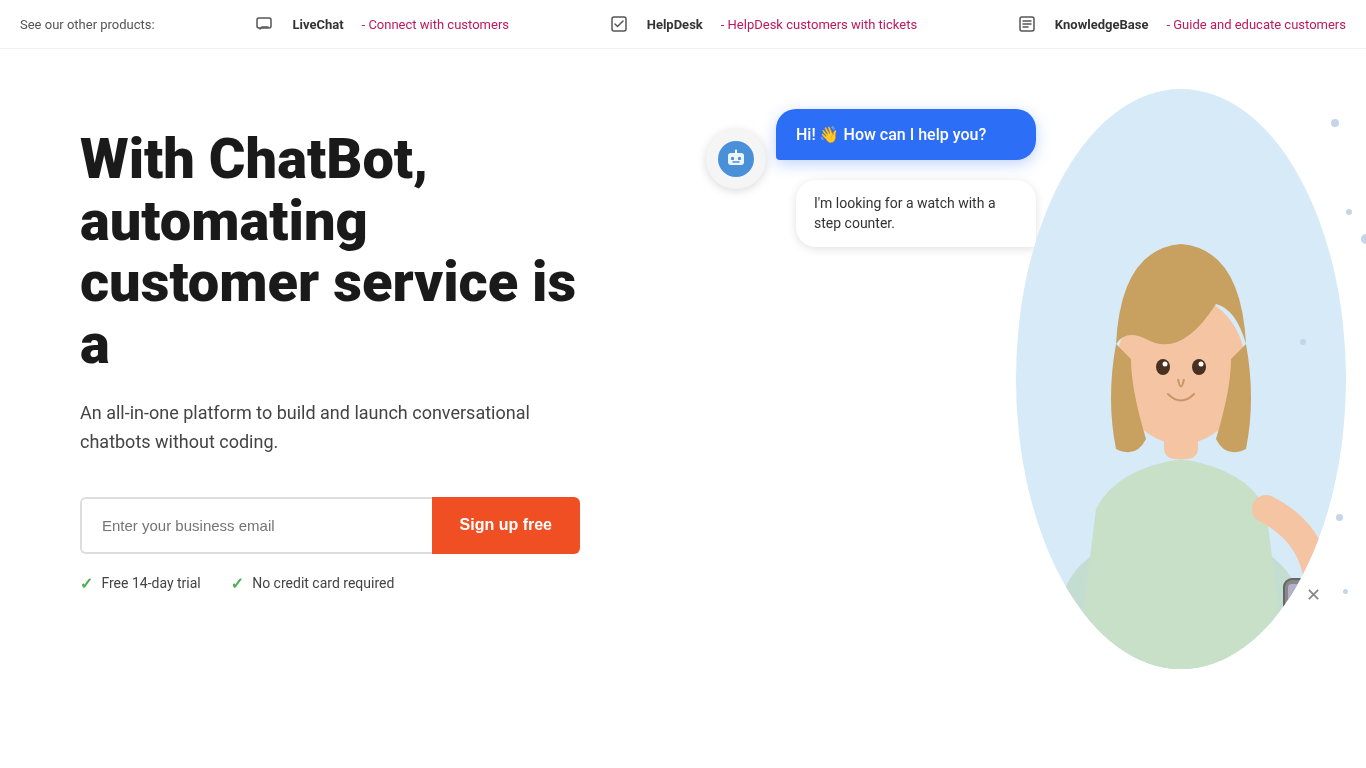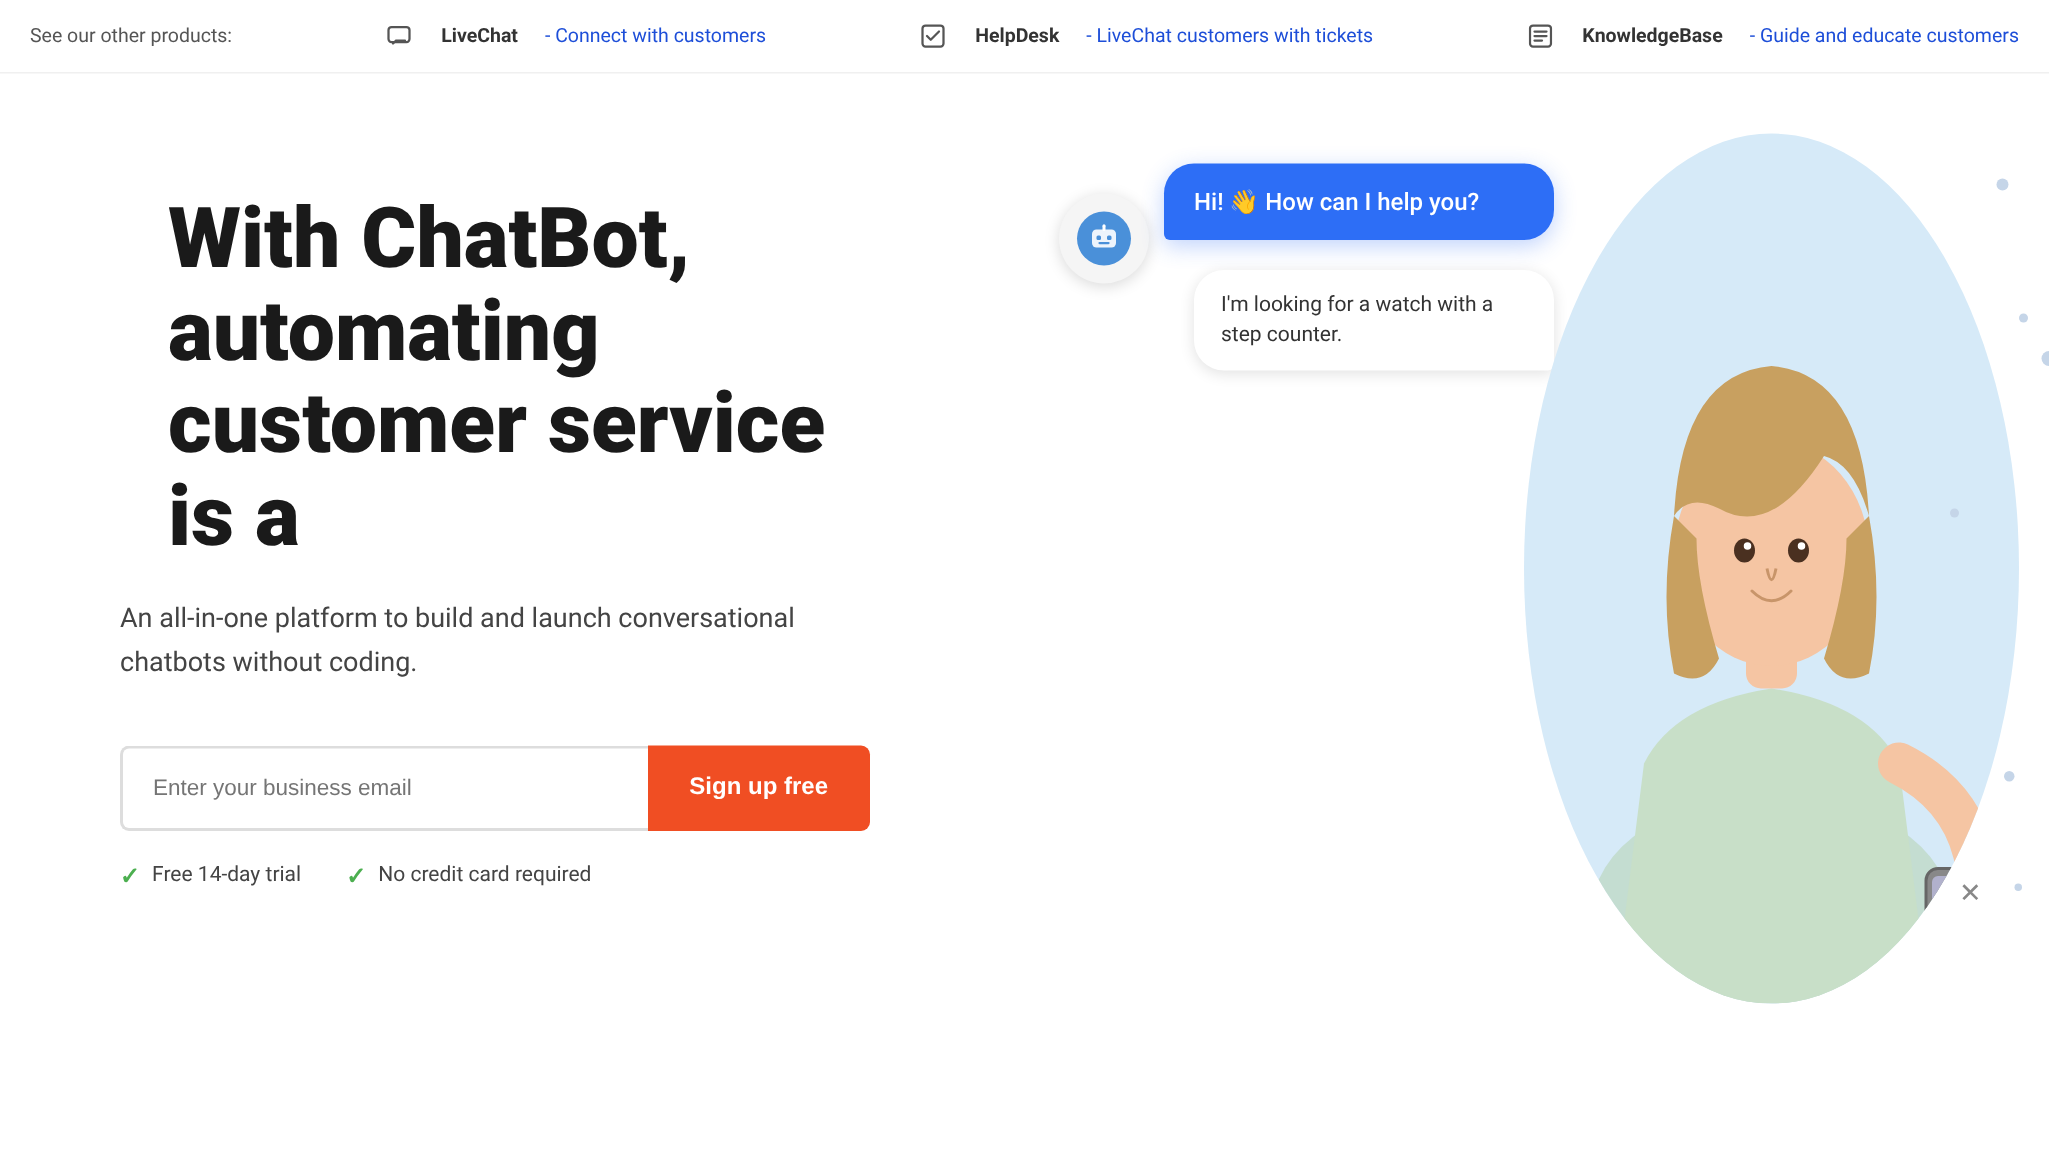--- a/index.html
+++ b/index.html
@@ -41,21 +41,21 @@
       font-size: 13px;
       color: #333;
     }
 
     .top-bar-product .product-name {
       font-weight: 700;
       color: #333;
     }
 
     .top-bar-product .product-desc {
-      color: #1d4ed8;
+      color: #be185d;
     }
 
     .product-icon {
       width: 20px;
       height: 20px;
       display: inline-flex;
       align-items: center;
       justify-content: center;
     }
 
@@ -75,21 +75,20 @@
       z-index: 2;
     }
 
     .hero-title {
       font-size: 56px;
       font-weight: 900;
       line-height: 1.1;
       color: #1a1a1a;
       margin-bottom: 24px;
       max-width: 560px;
-      margin-left: 32px;
     }
 
     .hero-subtitle {
       font-size: 18px;
       color: #444;
       line-height: 1.6;
       margin-bottom: 40px;
       max-width: 460px;
     }
 
@@ -275,21 +274,21 @@
   </div>
 
   <div class="top-bar-product">
     <span class="product-icon">
       <svg class="icon-svg" viewBox="0 0 16 16" fill="none">
         <rect x="1" y="1" width="14" height="14" rx="2" stroke="#555" stroke-width="1.5"></rect>
         <path d="M4 8l2.5 2.5L12 5" stroke="#555" stroke-width="1.5" stroke-linecap="round" stroke-linejoin="round"></path>
       </svg>
     </span>
     <span class="product-name">HelpDesk</span>
-    <span class="product-desc">- <span>LiveChat customers with tickets</span></span>
+    <span class="product-desc">- <span>HelpDesk customers with tickets</span></span>
   </div>
 
   <div class="top-bar-product">
     <span class="product-icon">
       <svg class="icon-svg" viewBox="0 0 16 16" fill="none">
         <rect x="1" y="1" width="14" height="14" rx="2" stroke="#555" stroke-width="1.5"></rect>
         <path d="M4 5h8M4 8h8M4 11h5" stroke="#555" stroke-width="1.5" stroke-linecap="round"></path>
       </svg>
     </span>
     <span class="product-name">KnowledgeBase</span>

